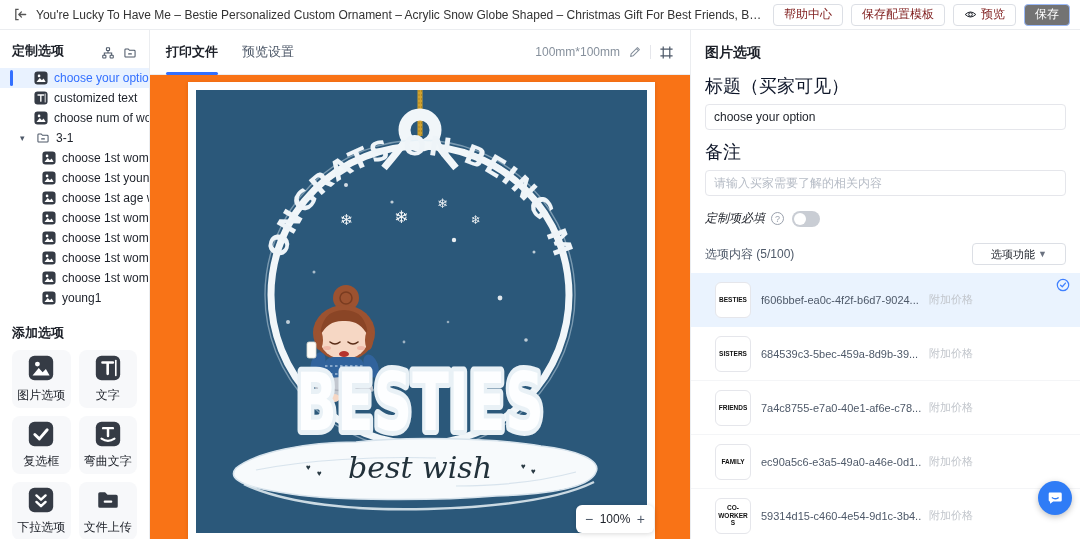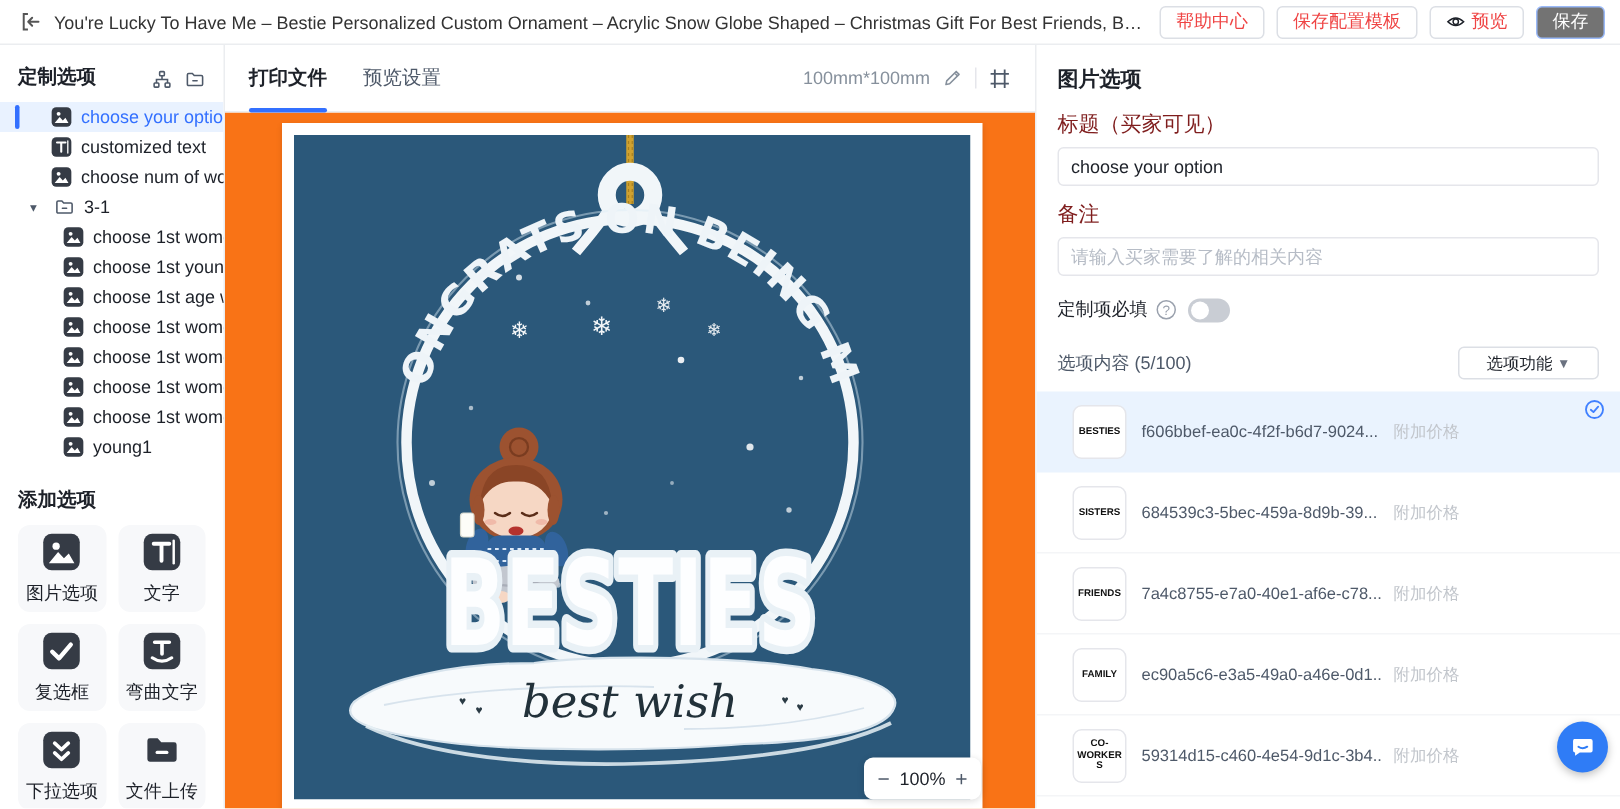--- a/index.html
+++ b/index.html
@@ -9,21 +9,21 @@
 
   
   .topbar { height:30px; background:#fff; border-bottom:1px solid #ebedf0;
     display:flex; align-items:center; padding:0 10px; flex:0 0 30px; }
   .back-btn { width:20px; height:20px; display:flex; align-items:center; justify-content:center;
     cursor:pointer; margin-right:6px; color:#555; }
   .doc-title { font-size:12px; color:#333; white-space:nowrap; overflow:hidden;
     text-overflow:ellipsis; flex:1; }
   .topbar-actions { display:flex; align-items:center; gap:8px; margin-left:10px; }
   .tb-btn { height:22px; padding:0 10px; border:1px solid #dcdfe5; border-radius:4px;
-    background:#fff; font-size:12px; color:#ef4444; display:flex; align-items:center; gap:4px;
+    background:#fff; font-size:12px; color:#7f1d1d; display:flex; align-items:center; gap:4px;
     cursor:pointer; white-space:nowrap; }
   .tb-btn.primary { background:#737373; border-color:#9ab9f8; color:#fff; }
 
   .main { flex:1; display:flex; min-height:0; }
 
   
   .sidebar { width:150px; flex:0 0 150px; border-right:1px solid #ebedf0; background:#fff;
     overflow:hidden; }
   .sb-head { display:flex; align-items:flex-end; justify-content:space-between;
     padding:12px 12px 8px 12px; }
@@ -64,26 +64,26 @@
   .art { width:451px; height:443px; display:block; }
   .zoom-ctrl { position:absolute; right:36px; bottom:6px; width:78px; height:28px; background:#fff;
     border-radius:6px; box-shadow:0 1px 5px rgba(0,0,0,.15); display:flex; align-items:center;
     justify-content:space-between; padding:0 9px; font-size:12px; color:#1d2129; z-index:5; }
   .zoom-ctrl .zbtn { cursor:pointer; color:#4e5969; font-size:14px; }
 
   
   .panel { width:390px; flex:0 0 390px; border-left:1px solid #ebedf0; background:#fff;
     padding:14px 14px 0 14px; position:relative; overflow:hidden; }
   .p-title { font-size:14px; font-weight:bold; color:#1d2129; margin-bottom:12px; }
-  .p-label { font-size:14px; color:#7f1d1d; margin:10px 0 6px; }
+  .p-label { font-size:18px; color:#0f172a; margin:10px 0 6px; }
   .p-input { width:100%; height:26px; border:1px solid #e5e6eb; border-radius:4px; font-size:12px;
     padding:0 8px; color:#1d2129; outline:none; font-family:inherit; }
   .p-input::placeholder { color:#b6bcc6; }
   .req-row { display:flex; align-items:center; gap:6px; margin-top:14px; }
-  .req-label { font-size:12px; color:#1d2129; }
+  .req-label { font-size:12px; color:#1d2129;font-style:italic; }
   .help-circle { width:13px; height:13px; border:1px solid #9aa1ad; border-radius:50%;
     font-size:9px; color:#9aa1ad; display:flex; align-items:center; justify-content:center;
     cursor:pointer; }
   .toggle { width:28px; height:16px; background:#c9cdd4; border-radius:8px; position:relative;
     cursor:pointer; margin-left:2px; }
   .toggle::after { content:""; position:absolute; left:2px; top:2px; width:12px; height:12px;
     background:#fff; border-radius:50%; }
   .content-row { display:flex; align-items:center; justify-content:space-between; margin-top:16px; }
   .content-label { font-size:12px; color:#4e5969; }
   .func-btn { height:22px; border:1px solid #dcdfe5; border-radius:4px; background:#fff;

